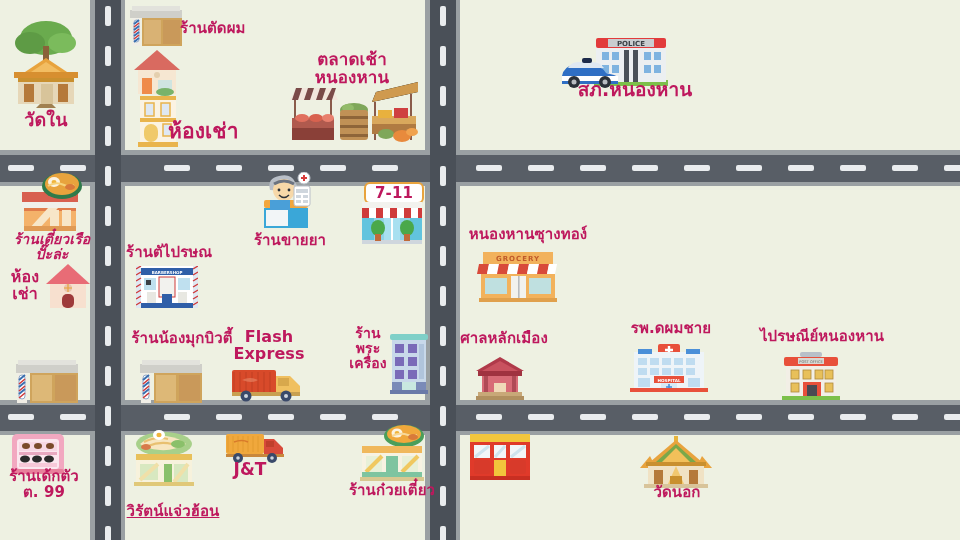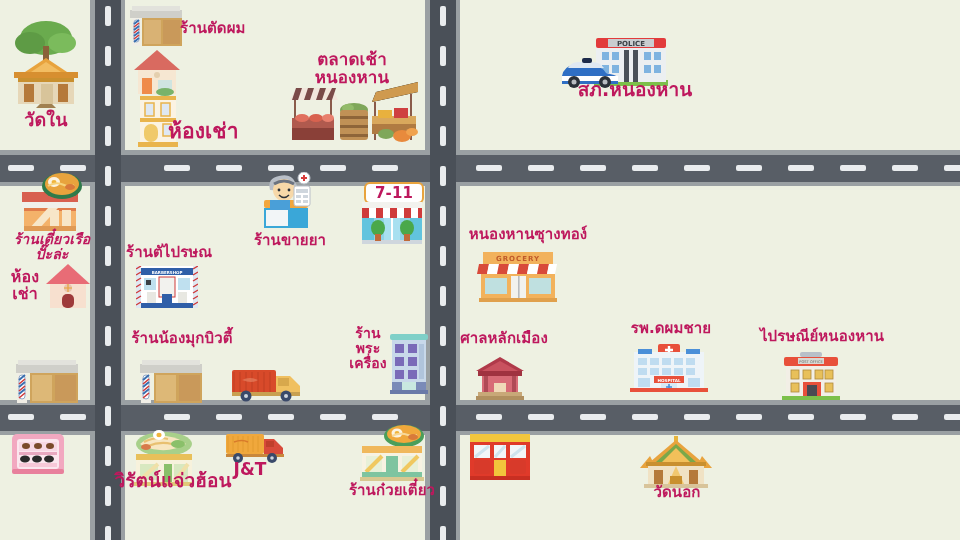--- a/index.html
+++ b/index.html
@@ -341,20 +341,22 @@
       <rect x="40" y="23" width="5" height="3" fill="#cfd6dd"></rect>
       <rect x="47" y="23" width="5" height="3" fill="#cfd6dd"></rect>
       <rect x="40" y="28" width="5" height="3" fill="#cfd6dd"></rect>
       <rect x="47" y="28" width="5" height="3" fill="#cfd6dd"></rect>
       <circle cx="48" cy="6" r="6" fill="#ffffff" stroke="#b9bfc7" stroke-width="1"></circle>
       <path d="M48 3 v6 M45 6 h6" stroke="#d83b3b" stroke-width="2"></path>
     </svg>
   </div>
   <div class="lbl" style="left:240px;top:232px;width:100px;font-size:15px;">ร้านขายยา</div>
 
+  <div class="lbl" style="left:224px;top:328px;width:90px;font-size:16px;">Flash
+Express</div>
   <div class="icon" style="left:230px;top:364px;">
     <svg width="74" height="38" viewBox="0 0 74 38">
       <rect x="2" y="6" width="44" height="24" rx="2" fill="#d84a2a"></rect>
       <path d="M4 8 v20 M10 8 v20 M16 8 v20 M22 8 v20 M28 8 v20 M34 8 v20 M40 8 v20" stroke="#c03f22" stroke-width="1"></path>
       <path d="M12 16 q8-4 16 0 q-6 4 -16 0" fill="#e88a6a" opacity=".6"></path>
       <path d="M46 12 h14 l10 10 v8 h-24z" fill="#f0c060"></path>
       <rect x="48" y="14" width="11" height="8" fill="#d8a84c"></rect>
       <rect x="2" y="28" width="68" height="4" fill="#c8a050"></rect>
       <circle cx="16" cy="32" r="5.5" fill="#3a4a6a"></circle>
         <circle cx="16" cy="32" r="2" fill="#cfd6dd"></circle>
@@ -508,20 +510,22 @@
       <rect x="9" y="20" width="38" height="3" fill="#e8a8c0"></rect>
       <g fill="#2b2b2b">
         <ellipse cx="15" cy="27" rx="5" ry="3.5"></ellipse>
           <ellipse cx="27" cy="27" rx="5" ry="3.5"></ellipse>
           <ellipse cx="39" cy="27" rx="5" ry="3.5"></ellipse>
       </g>
       <rect x="9" y="31" width="38" height="4" fill="#f7c8d8"></rect>
       <rect x="2" y="37" width="52" height="5" rx="2" fill="#e8809c"></rect>
     </svg>
   </div>
+  <div class="lbl" style="left:0px;top:468px;width:88px;font-size:15px;">ร้านเด้กตัว
+ต. 99</div>
 
   <div class="icon" style="left:128px;top:428px;">
     <svg width="70" height="58" viewBox="0 0 70 58">
       <ellipse cx="36" cy="16" rx="28" ry="12" fill="#a8d08a"></ellipse>
       <path d="M12 16 q10-10 26-8 q14 2 20 8 q-12 7 -26 6 q-14-1 -20-6z" fill="#f7e6c0"></path>
       <path d="M16 14 q12-6 24-3" stroke="#e8c070" stroke-width="2" fill="none"></path>
       <path d="M20 18 q12-5 24-2" stroke="#e8c070" stroke-width="2" fill="none"></path>
       <ellipse cx="31" cy="7" rx="6" ry="5" fill="#ffffff"></ellipse>
       <ellipse cx="31" cy="7" rx="2.6" ry="2.2" fill="#f0b43c"></ellipse>
       <ellipse cx="50" cy="16" rx="7" ry="4" fill="#8ac06a"></ellipse>
@@ -529,21 +533,21 @@
       <rect x="8" y="26" width="56" height="6" fill="#e8c05a"></rect>
       <rect x="8" y="32" width="56" height="24" fill="#f7f2dc"></rect>
       <rect x="12" y="36" width="18" height="16" fill="#d8e8c0"></rect>
       <path d="M12 52 L30 36" stroke="#f0e0a8" stroke-width="4"></path>
       <rect x="36" y="36" width="8" height="18" fill="#8ac06a"></rect>
       <rect x="46" y="36" width="14" height="18" fill="#d8e8c0"></rect>
       <path d="M46 54 L60 36" stroke="#f0e0a8" stroke-width="4"></path>
       <rect x="6" y="54" width="60" height="4" fill="#e0c878"></rect>
     </svg>
   </div>
-  <div class="lbl" style="left:112px;top:470px;width:122px;font-size:19px;">วิรัตน์แจ่วฮ้อน</div>
+  <div class="lbl" style="left:112px;top:503px;width:122px;font-size:15px;text-decoration:underline;">วิรัตน์แจ่วฮ้อน</div>
 
   <div class="icon" style="left:224px;top:430px;">
     <svg width="64" height="34" viewBox="0 0 64 34">
       <rect x="2" y="4" width="38" height="20" rx="2" fill="#f0a83c"></rect>
       <path d="M4 6 v16 M9 6 v16 M14 6 v16 M19 6 v16 M24 6 v16 M29 6 v16 M34 6 v16" stroke="#e09a2c" stroke-width=".9"></path>
       <path d="M10 12 q8-3 14 0" stroke="#d87a2a" stroke-width="1.4" fill="none"></path>
       <path d="M40 9 h10 l9 9 v6 h-19z" fill="#d84a3a"></path>
       <rect x="42" y="11" width="8" height="6" fill="#c03f2c"></rect>
       <rect x="2" y="24" width="58" height="3" fill="#c8883c"></rect>
       <circle cx="14" cy="28" r="5" fill="#3a4a6a"></circle>

